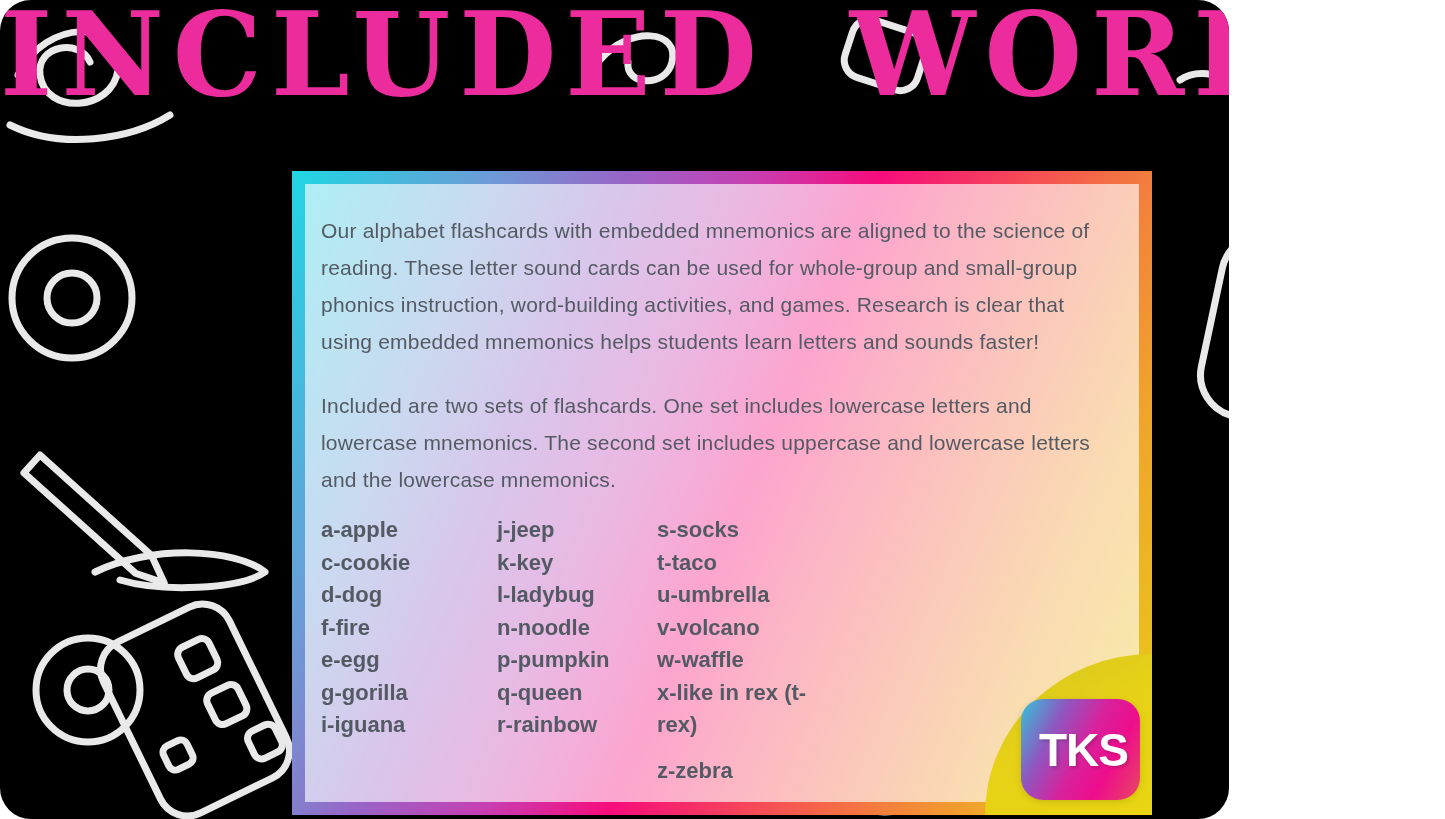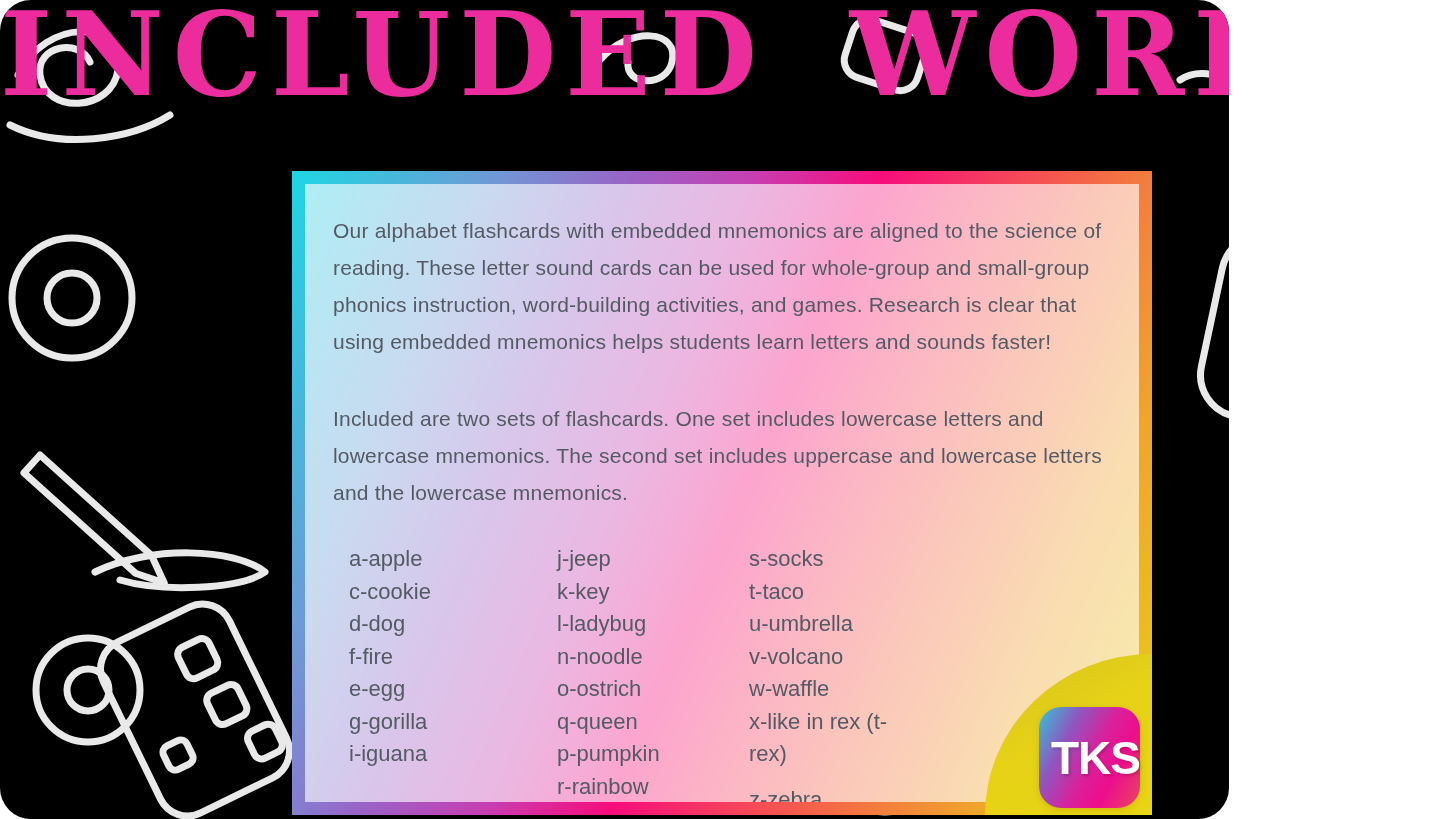--- a/index.html
+++ b/index.html
@@ -44,66 +44,67 @@
     z-index:1;
     background:linear-gradient(113deg,
       #1ed7e2 0%, #6e9ad6 18%, #9a63c7 30%, #c73eb2 41%,
       #f70c7c 52%, #f55a4e 68%, #f0a32c 84%, #e8d214 100%);
   }
   .card-inner{
     position:relative;
     width:100%;height:100%;
     background:rgba(255,255,255,0.63);
     box-sizing:border-box;
-    padding:14px 36px 0 28px;
+    padding:14px 36px 0 16px;
     overflow:hidden;
   }
   .card-inner p{
     margin:14px 0 0 0;
     width:778px;
     font-size:21px;
     line-height:37px;
     letter-spacing:0.2px;
     color:#545a64;
   }
-  .card-inner p.second{margin-top:40px;}
+  .card-inner p.second{margin-top:27px;}
 
   .word-list{
     display:flex;
     margin-top:16px;
     color:#545a64;
     font-size:22px;
     line-height:32.5px;
   }
   .word-list ul{
     list-style:none;
-    margin:16px;padding:0;
+    margin:0;padding:0;font-weight:bold;
   }
   .col-1{width:176px;}
   .col-2{width:160px;}
   .col-3{width:172px;margin-top:-5px;}
   .x-entry{margin-bottom:13px;}
 
   
   .corner-accent{
     position:absolute;
     right:0;bottom:0;
     width:167px;height:161px;
     border-top-left-radius:100% 100%;
     background:linear-gradient(150deg,#d2c222 0%,#e6d117 45%,#e9d512 100%);
   }
   .tks-logo{
     position:absolute;
-    right:12px;bottom:7px;
+    right:12px;bottom:15px;
     width:101px;height:101px;
     border-radius:22px;
     background:linear-gradient(118deg,
       #33c5d8 0%, #8f56c0 28%, #d9219c 52%, #ee0d8c 72%, #e84760 100%);
-    display:flex;align-items:center;justify-content:flex-end;
+    display:flex;align-items:center;justify-content:flex-start;
     box-shadow:0 2px 6px rgba(120,110,0,0.25);
+    padding-left:18px;
   }
   .tks-logo span{
     color:#ffffff;
     font-family:"Liberation Sans",sans-serif;
     font-weight:900;
     font-size:46px;
     letter-spacing:-1px;
     text-shadow:2px 2px 3px rgba(0,0,0,0.18);
   }
 </style>
@@ -213,23 +214,22 @@
           <li>f-fire</li>
           <li>e-egg</li>
           <li>g-gorilla</li>
           <li>i-iguana</li>
         </ul>
         <ul class="col-2">
           <li>j-jeep</li>
           <li>k-key</li>
           <li>l-ladybug</li>
           <li>n-noodle</li>
-          <li>o-ostrich</li>
+          <li>p-pumpkin</li>
           <li>q-queen</li>
-          <li>p-pumpkin</li>
           <li>r-rainbow</li>
         </ul>
         <ul class="col-3">
           <li>s-socks</li>
           <li>t-taco</li>
           <li>u-umbrella</li>
           <li>v-volcano</li>
           <li>w-waffle</li>
           <li class="x-entry">x-like in rex (t-rex)</li>
           <li>z-zebra</li>

